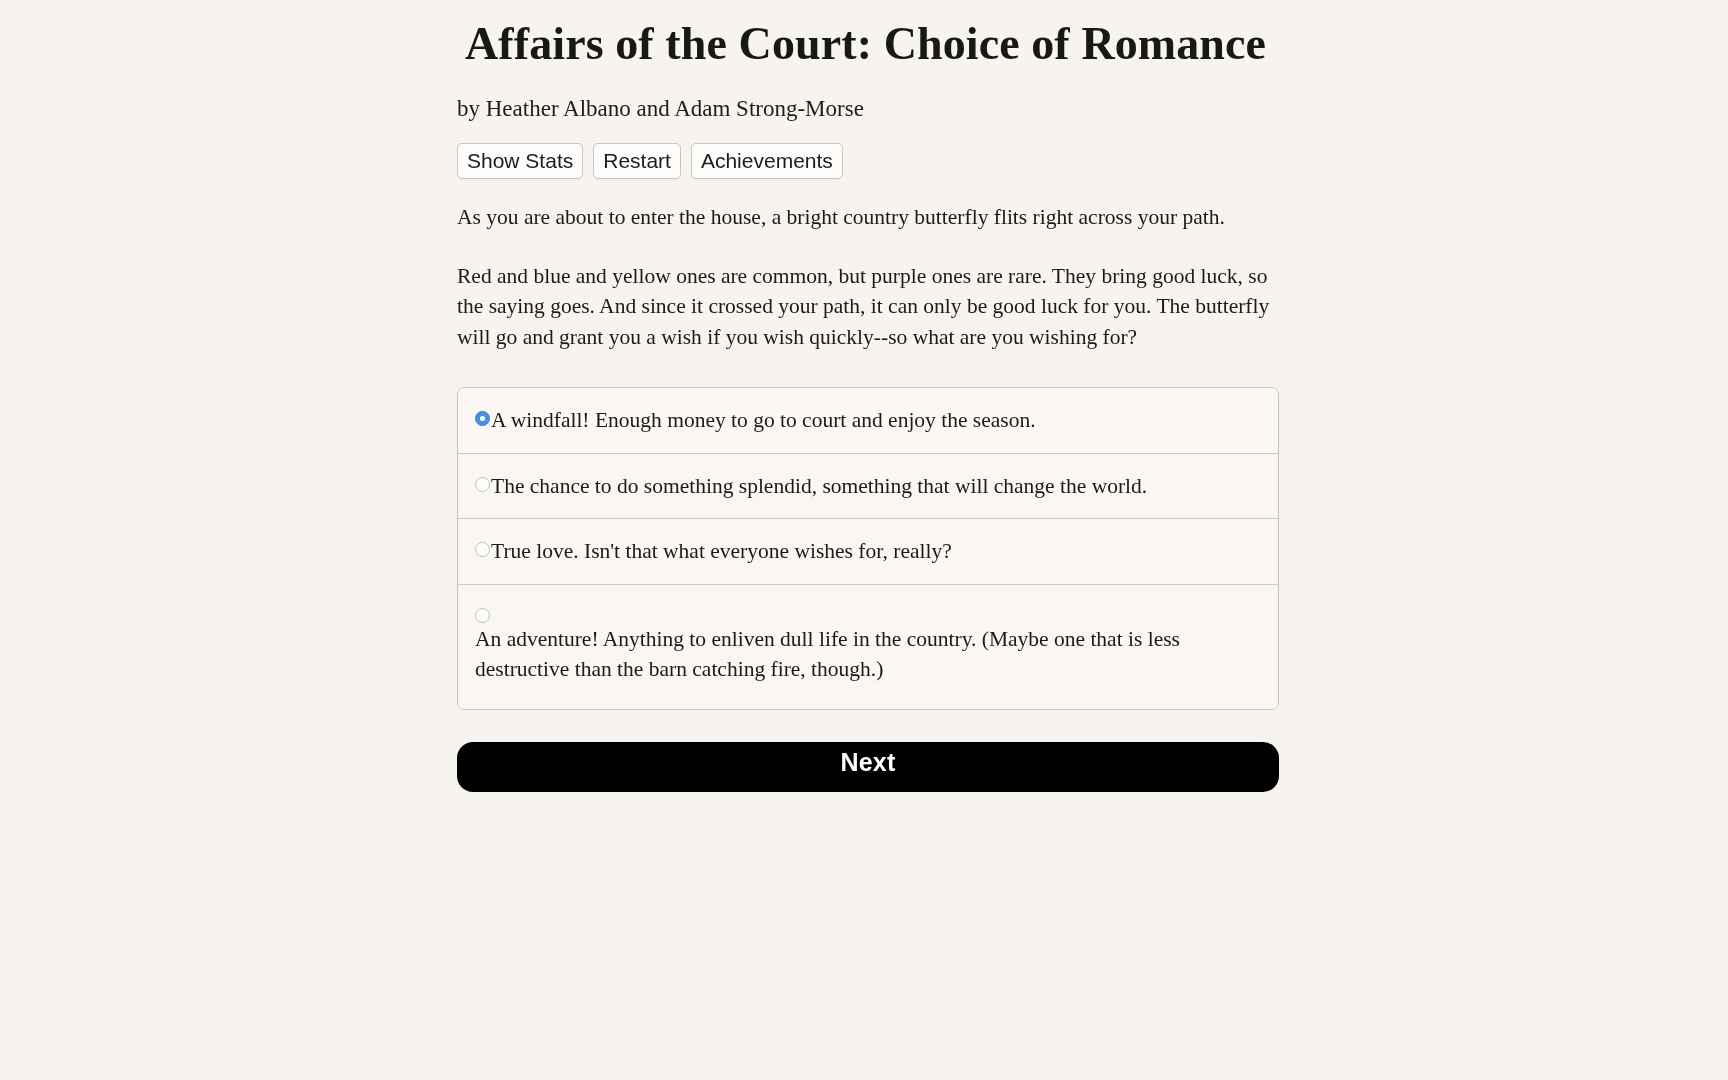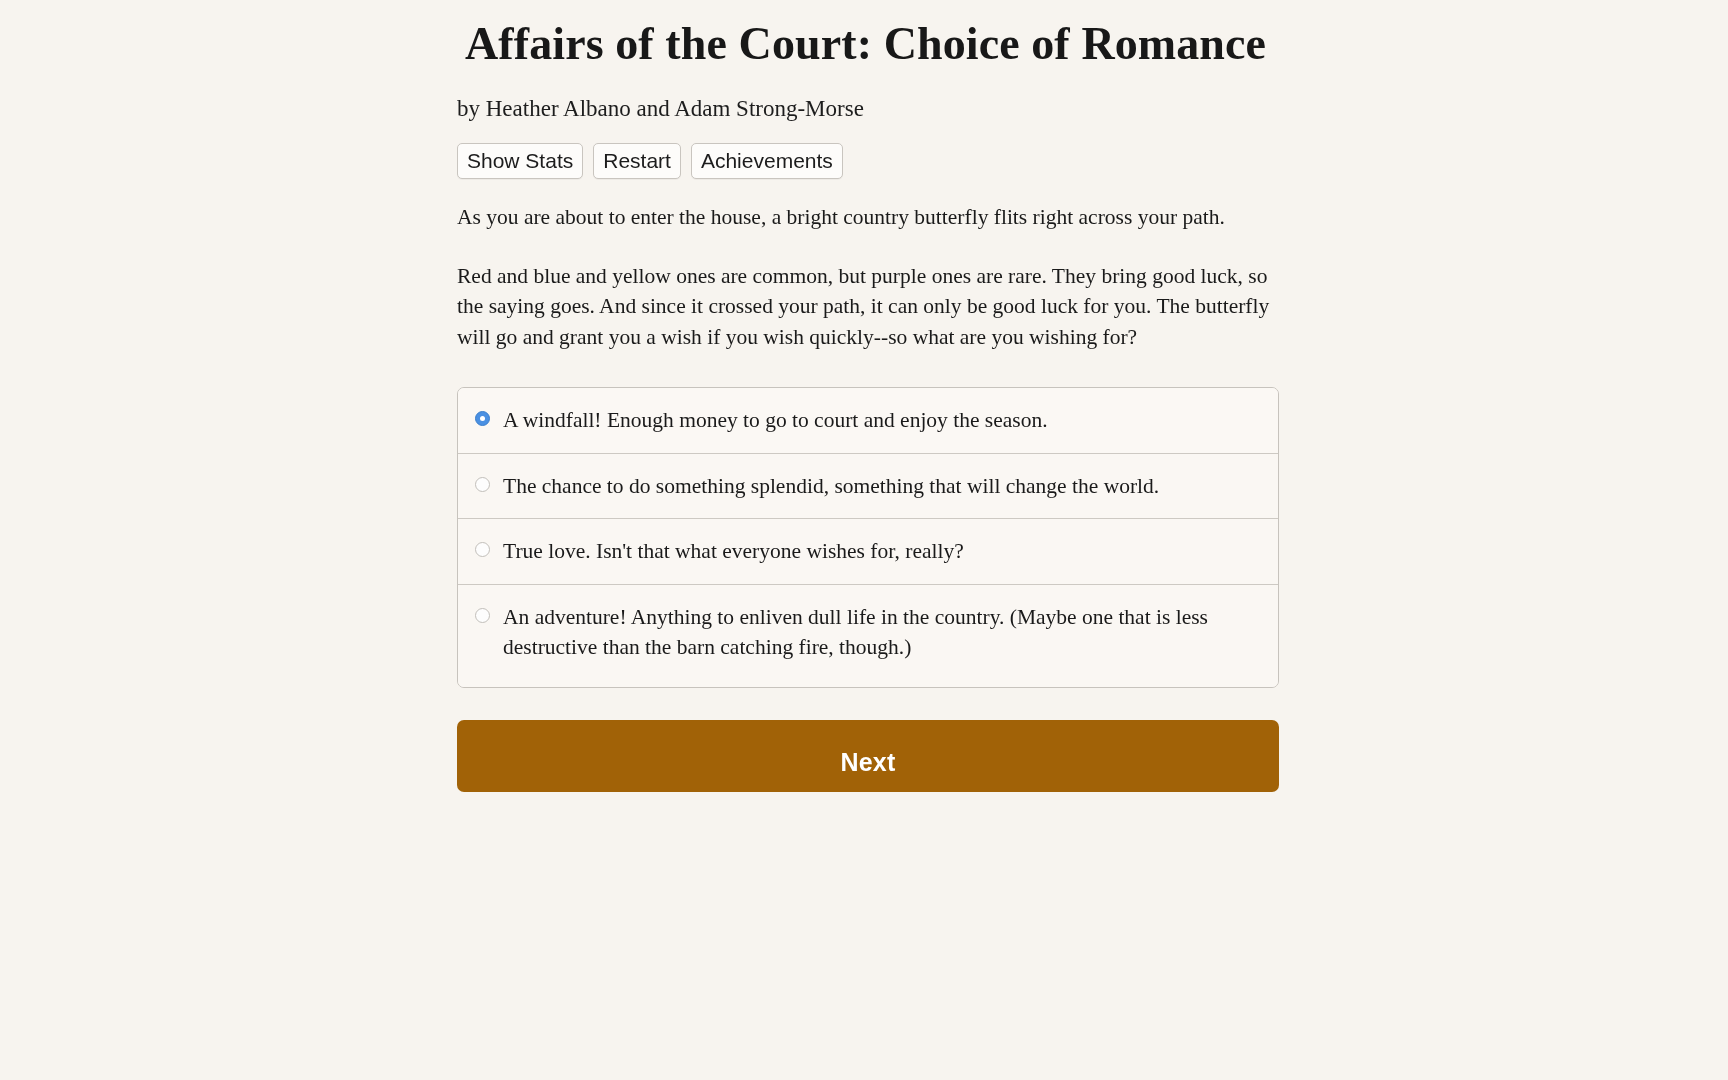--- a/index.html
+++ b/index.html
@@ -93,29 +93,30 @@
     margin-top: 35px;
     border: 1px solid #c7c3bd;
     border-radius: 7px;
     background: #faf7f3;
     overflow: hidden;
   }
 
   .choice-row {
     display: flex;
     align-items: flex-start;
-    gap: 13px;
+    gap: 1px;
     padding: 17px 18px 17px 17px;
     border-bottom: 1px solid #cdc9c3;
     cursor: pointer;
     background: #faf7f3;
   }
   .choice-row:last-child {
     border-bottom: none;
     padding-bottom: 24px;
+    flex-direction: column;
   }
   .choice-row.is-selected {
     background: #fbf8f4;
   }
 
   .radio {
     flex: 0 0 auto;
     width: 15px;
     height: 15px;
     border-radius: 50%;
@@ -147,25 +148,25 @@
     font-size: 21.5px;
     line-height: 1.42;
     color: #1a1a1a;
   }
 
   
   .next-button {
     display: block;
     width: 100%;
     margin-top: 32px;
-    padding: 28px 0 15px 0;
-    background: #a16207;
+    padding: 6px 0 15px 0;
+    background: #000000;
     color: #ffffff;
     border: none;
-    border-radius: 7px;
+    border-radius: 16px;
     font-family: "Liberation Sans", "DejaVu Sans", sans-serif;
     font-size: 25px;
     font-weight: 700;
     letter-spacing: 0.2px;
     cursor: pointer;
     text-align: center;
   }
 </style>
 </head>
 <body>

